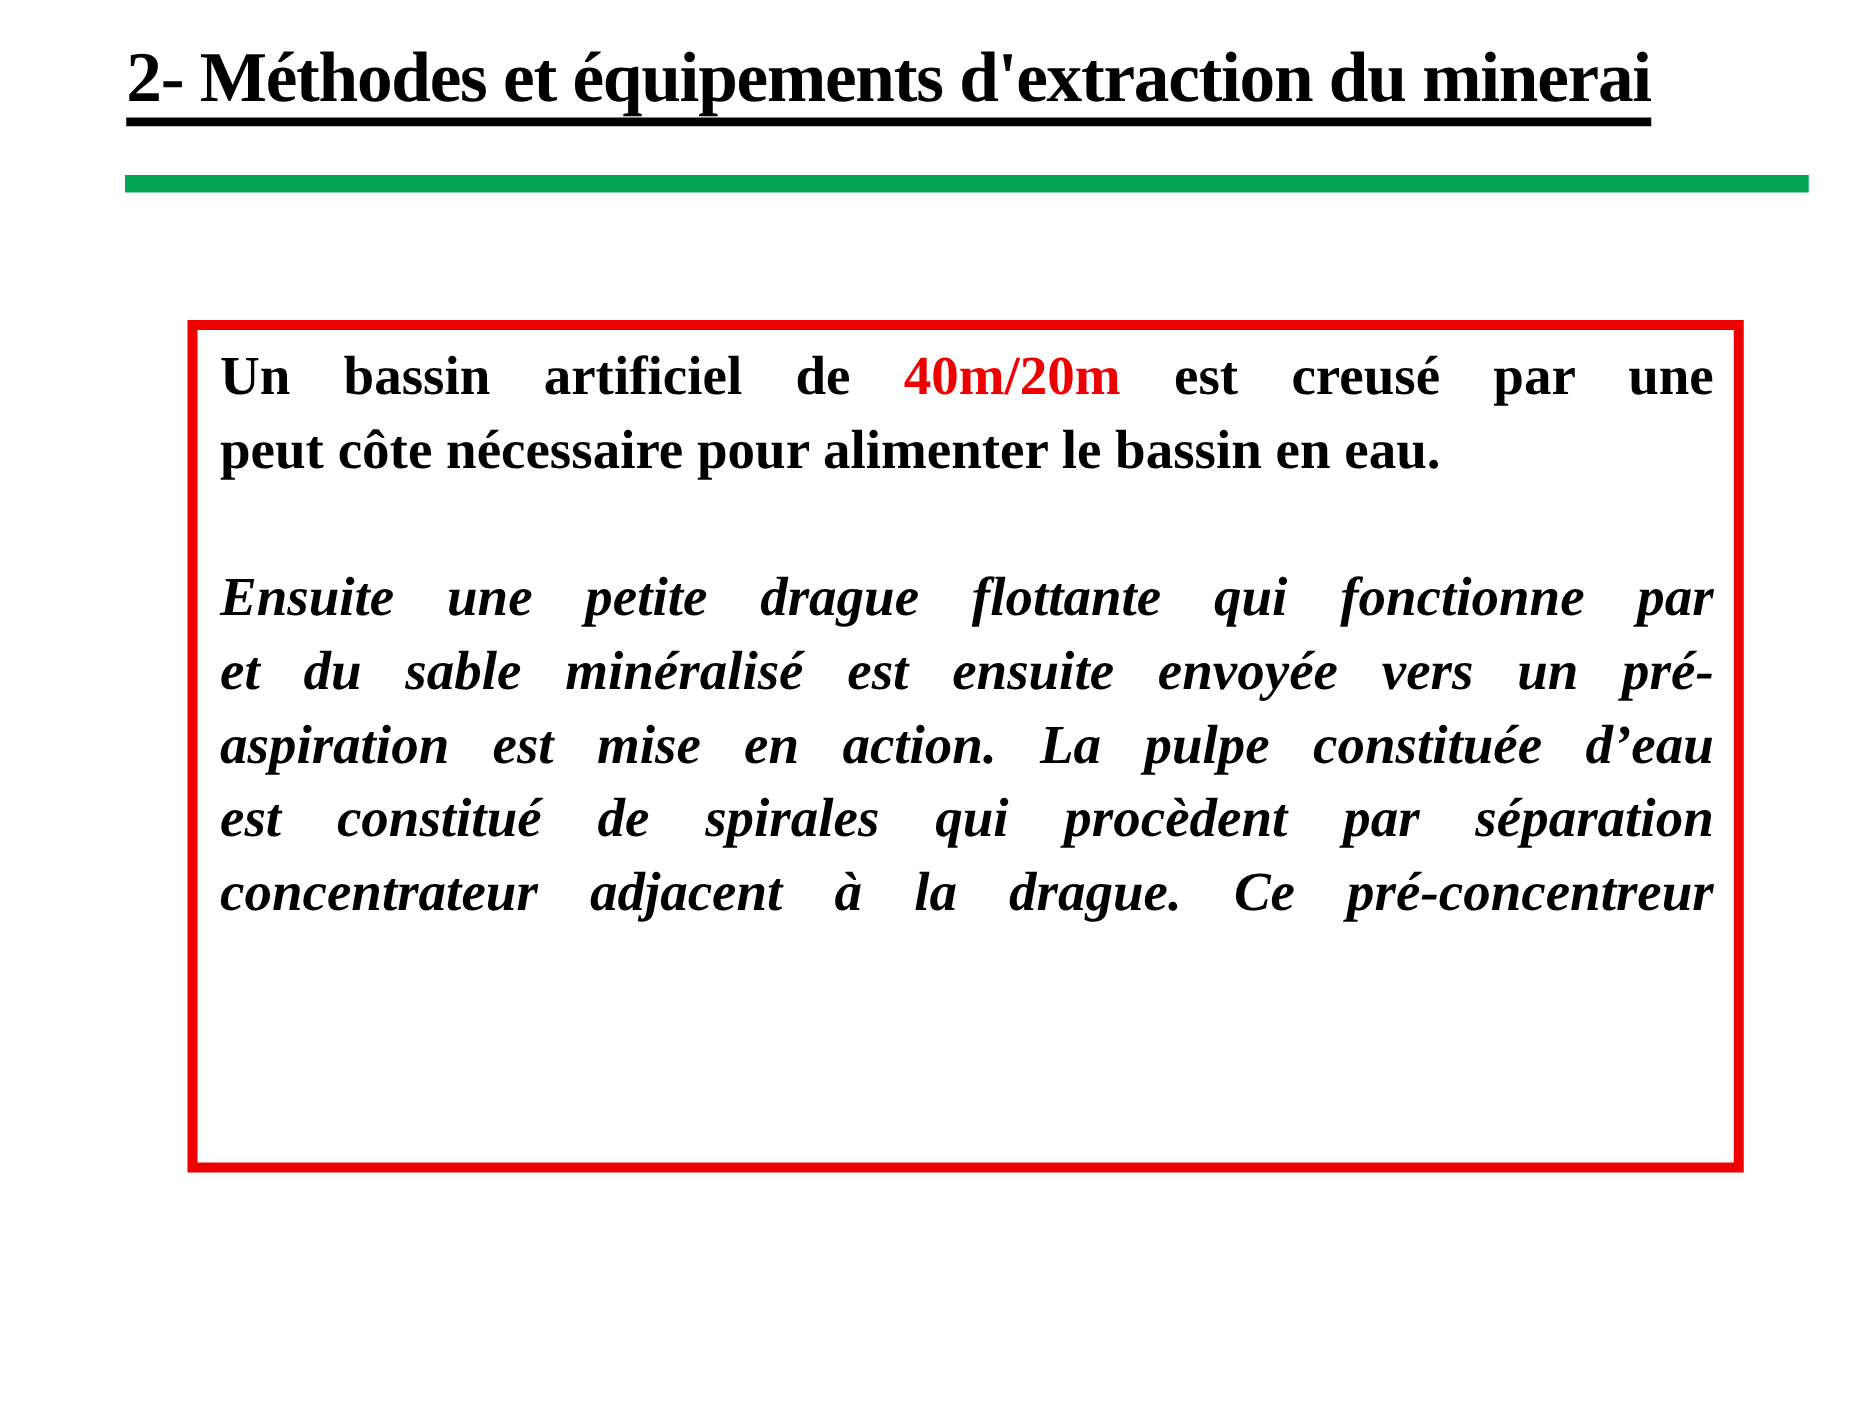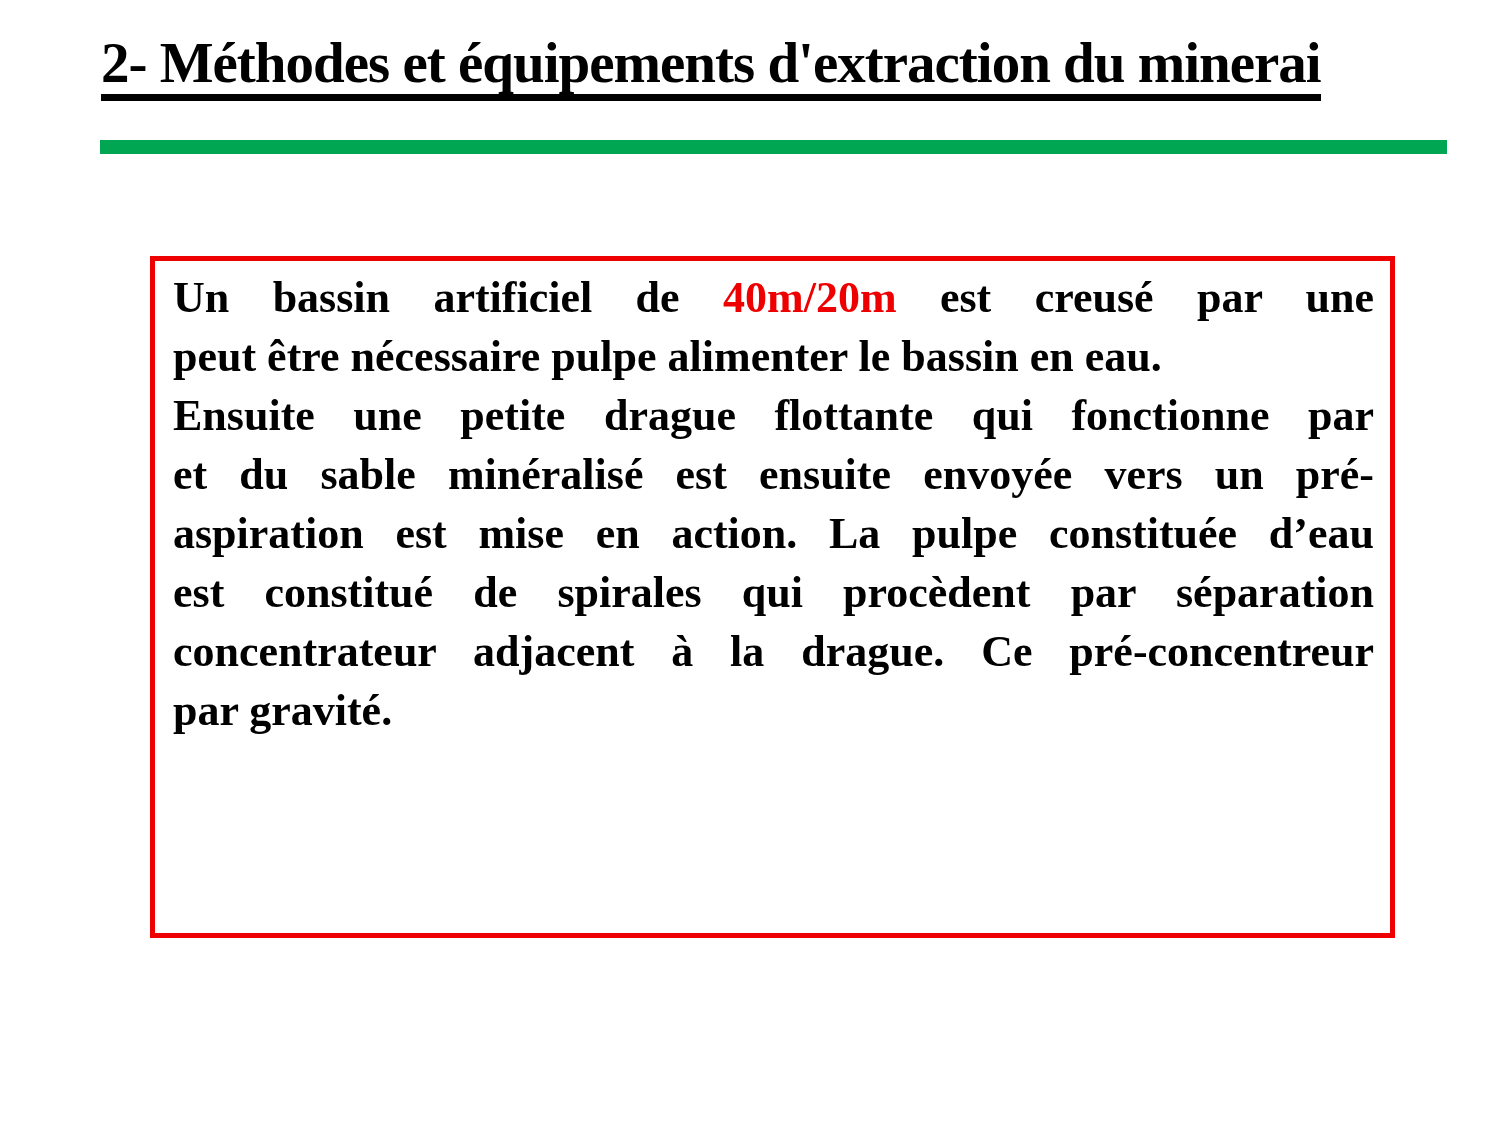--- a/index.html
+++ b/index.html
@@ -40,32 +40,34 @@
     width: 1347px;
     height: 14px;
   }
   .content-box {
     position: absolute;
     left: 150px;
     top: 256px;
     width: 1245px;
     height: 682px;
     box-sizing: border-box;
-    border: 5px solid #3b82f6;
+    border: 8px solid #3b82f6;
     padding: 7px 16px 0 18px;
     background: #ffffff;
   }
   .para {
     font-size: 44px;
     line-height: 59px;
     font-weight: bold;
     color: #000000;
     margin: 0;
   }
   .para + .para {
+    margin-top: 59px;
+    font-style: italic;
   }
   .line {
     text-align: justify;
     text-align-last: justify;
   }
   .line.last {
     text-align-last: left;
   }
   .red-text {
     color: #ee0000;
@@ -79,26 +81,25 @@
   <div class="title-wrap">
     <span class="title-text">2- Méthodes et équipements d'extraction du minerai</span>
   </div>
 
   <div class="divider" style="background: rgb(0, 166, 81);"></div>
 
   <div class="content-box" style="border-color: rgb(238, 0, 0);">
     <div>
         <div class="para">
           <div class="line"><span>Un bassin artificiel de </span><span class="red-text" style="color: rgb(238, 0, 0);">40m/20m</span><span> est creusé par une</span></div>
-          <div class="line last"><span>peut être nécessaire pulpe alimenter le bassin en eau.</span></div>
+          <div class="line last"><span>peut côte nécessaire pour alimenter le bassin en eau.</span></div>
         </div>
         <div class="para">
           <div class="line"><span>Ensuite une petite drague flottante qui fonctionne par</span></div>
           <div class="line"><span>et du sable minéralisé est ensuite envoyée vers un pré-</span></div>
           <div class="line"><span>aspiration est mise en action. La pulpe constituée d’eau</span></div>
           <div class="line"><span>est constitué de spirales qui procèdent par  séparation</span></div>
           <div class="line"><span>concentrateur adjacent à la drague. Ce pré-concentreur</span></div>
-          <div class="line last"><span>par gravité.</span></div>
         </div>
       </div>
   </div>
 
 </div>
 
 </body></html>

